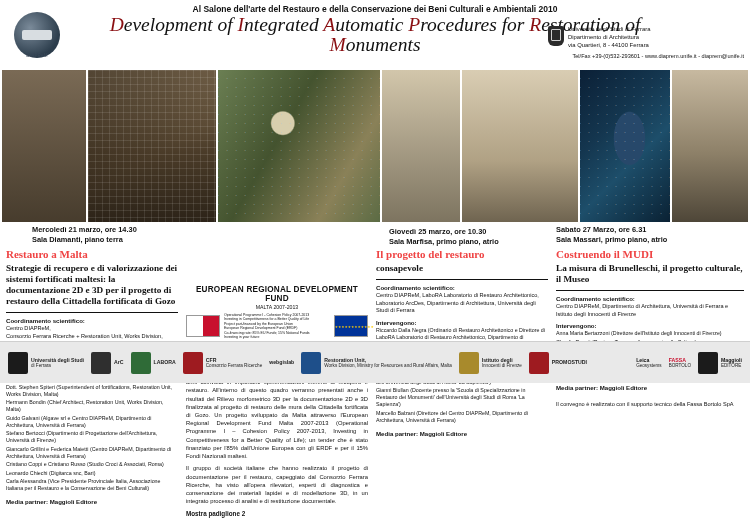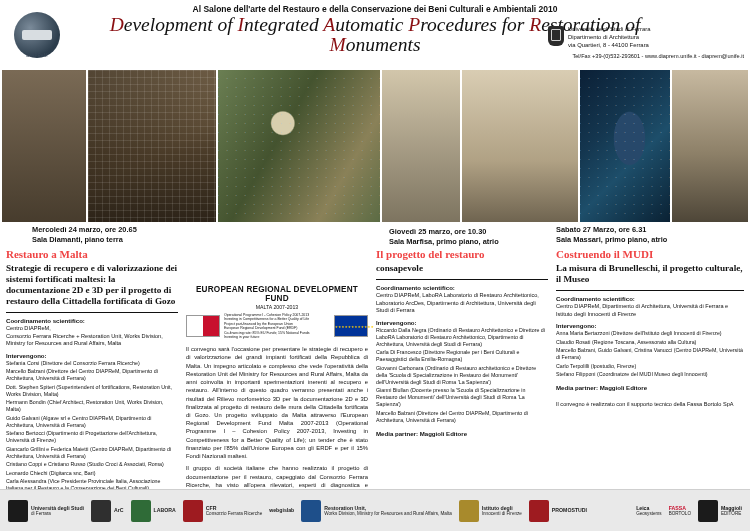--- a/index.html
+++ b/index.html
@@ -3,21 +3,21 @@
 <meta charset="utf-8">
 <style>
   * { box-sizing: border-box; }
   html, body { margin:0; padding:0; }
   body {
     width:750px; height:531px; overflow:hidden;
     background:#ffffff;
     font-family:"Liberation Sans", sans-serif;
     color:#111;
   }
-  .poster { position:relative; width:750px; height:531px; background:#fff; }
+  .poster { position:relative; width:750px; height:383px; background:#fff; }
 
   
   .header { position:relative; height:70px; background:#ffffff; }
   .logo-left {
     position:absolute; left:6px; top:6px; width:62px; height:58px;
     background:#ffffff; display:flex; align-items:center; justify-content:center;
   }
   .logo-left .mark {
     width:46px; height:46px; border-radius:50%;
     background:radial-gradient(circle at 35% 35%, #7b8b9a, #2c3d4c 70%);
@@ -260,21 +260,21 @@
         <div class="img im-k"></div>
         <div class="img im-g"></div>
         <div class="img im-e"></div>
         <div class="img im-i"></div>
       </div>
     </div>
   </div>
 
   <div class="dates">
     <div class="d1">
-      <span>Mercoledì 24 marzo, ore 20.65</span><br>
+      <span>Mercoledì 21 marzo, ore 14.30</span><br>
       <span>Sala Diamanti, piano terra</span>
     </div>
     <div class="d2">
       <span>Giovedì 25 marzo, ore 10.30</span><br>
       <span>Sala Marfisa, primo piano, atrio</span>
     </div>
     <div class="d3">
       <span>Sabato 27 Marzo, ore 6.31</span><br>
       <span>Sala Massari, primo piano, atrio</span>
     </div>

